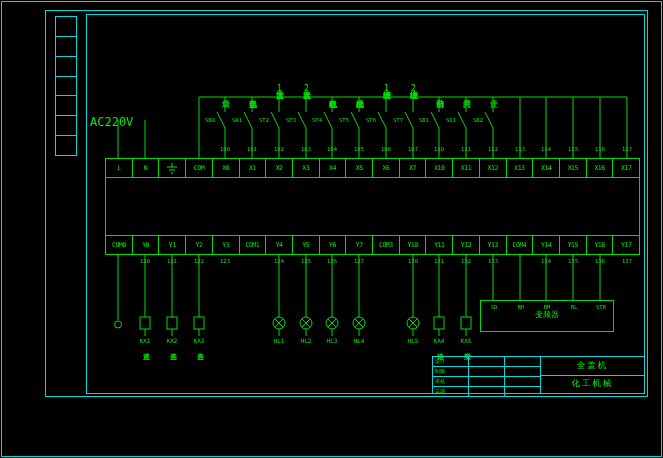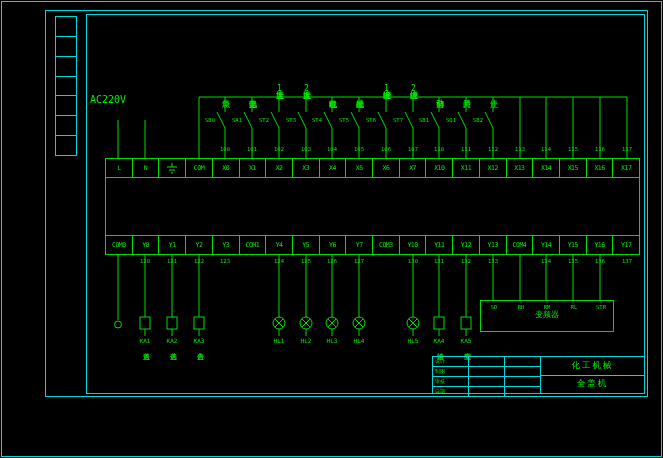--- a/index.html
+++ b/index.html
@@ -16,21 +16,21 @@
          font-size:6.5px;letter-spacing:-0.5px;color:var(--gt);overflow:hidden;}
   .strip .cell:last-child{border-right:none;}
   
   .n{position:absolute;width:20px;text-align:center;font-size:5.5px;color:var(--gt);}
   .sl{position:absolute;width:22px;text-align:right;font-size:5.5px;color:var(--gt);}
   .cl{position:absolute;bottom:365px;writing-mode:vertical-rl;text-orientation:upright;
       font-size:8px;line-height:10px;color:var(--gt);}
   .ct{position:absolute;width:24px;text-align:center;font-size:6px;color:var(--gt);top:337px;}
   .fv{position:absolute;writing-mode:vertical-rl;text-orientation:upright;
       font-size:7px;line-height:9px;color:var(--gt);top:347px;}
-  .powlbl{position:absolute;left:90px;top:94px;font-size:10px;color:var(--gt);}
+  .powlbl{position:absolute;left:90px;top:115px;font-size:12px;color:var(--gt);}
   
   .inv{position:absolute;left:480px;top:300px;width:134px;height:32px;
        box-sizing:border-box;border:1px solid var(--g);}
   .inv .t{position:absolute;top:3px;width:16px;text-align:center;font-size:5.5px;color:var(--gt);}
   .inv .name{position:absolute;left:0;right:0;top:8px;text-align:center;font-size:8px;color:var(--gt);}
   
   .rev{position:absolute;left:55px;top:16px;width:22px;height:140px;box-sizing:border-box;
        border:1px solid var(--c);display:flex;flex-direction:column;}
   .rev div{flex:1;box-sizing:border-box;border-bottom:1px solid var(--c);}
   .rev div:last-child{border-bottom:none;}
@@ -225,22 +225,22 @@
         <span class="tb-cell"></span>
         <span class="tb-cell"></span>
       </div>
       <div class="tb-row">
         <span class="tb-cell">日期</span>
         <span class="tb-cell"></span>
         <span class="tb-cell"></span>
       </div>
     </div>
     <div class="tb-right">
+      <div class="tb-rrow">全盖机</div>
       <div class="tb-rrow">化工机械</div>
-      <div class="tb-rrow">全盖机</div>
     </div>
   </div>
 
   <svg class="wires" width="663" height="458" viewBox="0 0 663 458">
     <g stroke="#00dc00" stroke-width="1" fill="none">
 
       <path d="M199,97H627M199,97V158"></path>
 
       <path d="M118,120V158M145,120V158"></path>
 

